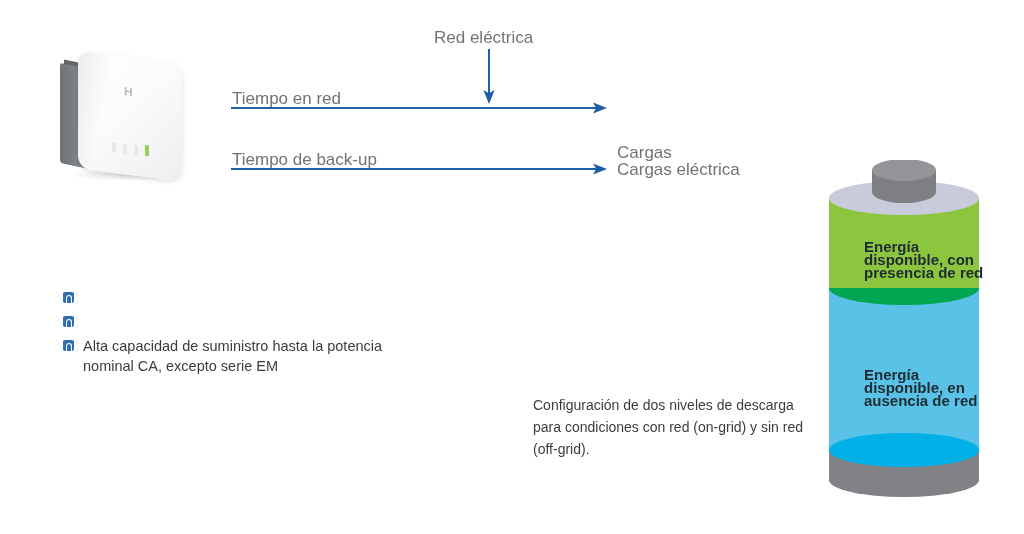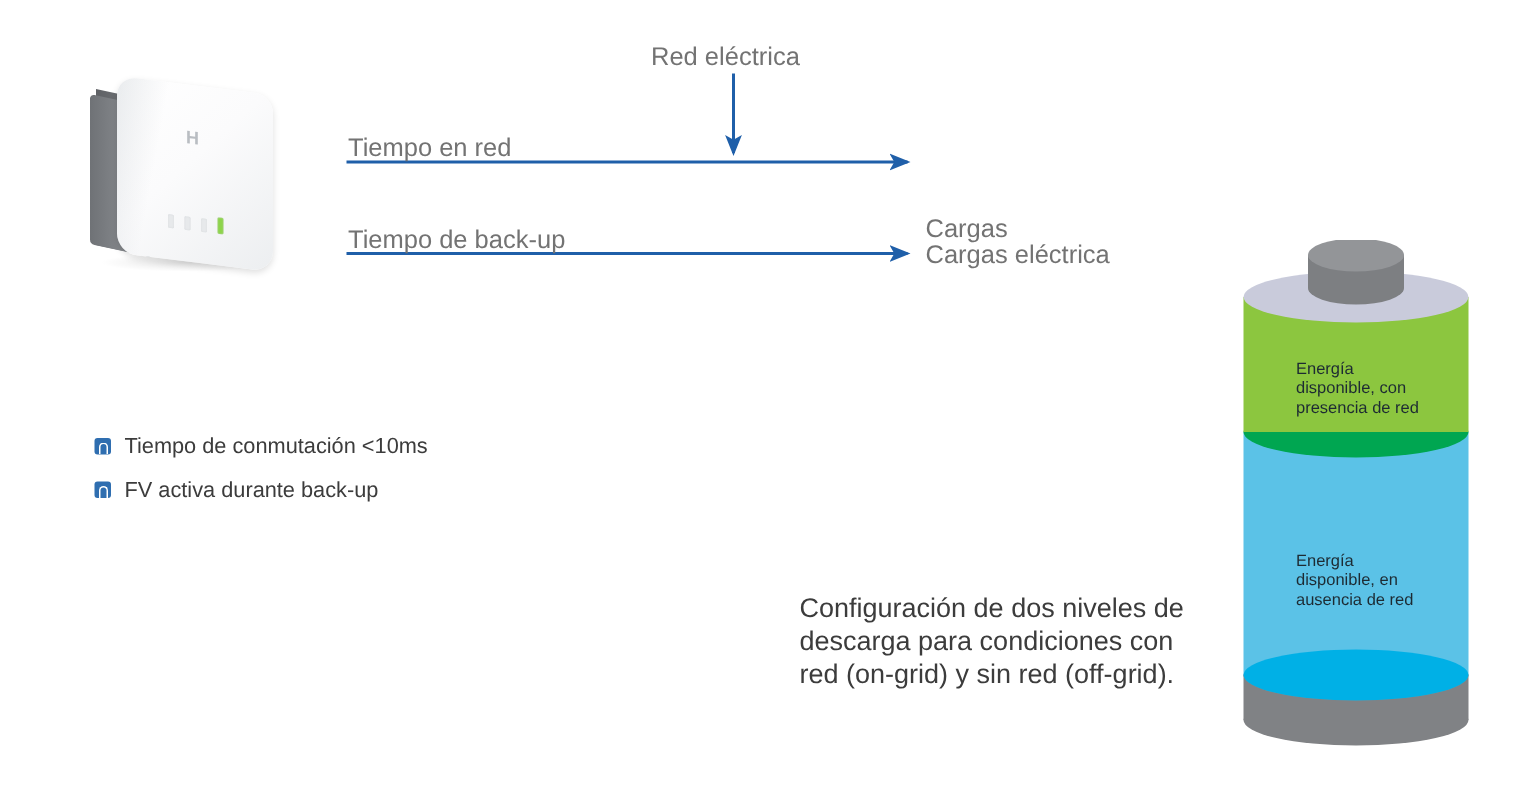--- a/index.html
+++ b/index.html
@@ -158,37 +158,37 @@
     line-height: 20px;
     color: #3c3c3c;
   }
 
   
   #caption {
     position: absolute;
     left: 533px;
     top: 394px;
     width: 280px;
-    font-size: 18px;
+    font-size: 14px;
     line-height: 22px;
     color: #3c3c3c;
   }
 
   
   #battery {
     position: absolute;
     left: 824px;
     top: 160px;
     width: 160px;
     height: 340px;
   }
   .bat-label {
     position: absolute;
-    font-size: 11px;
-    font-weight: normal;
+    font-size: 15px;
+    font-weight: bold;
     line-height: 13px;
     color: #1d2b33;
     white-space: pre-line;
   }
   #bat-label-top { left: 40px; top: 80px; }
   #bat-label-bottom { left: 40px; top: 208px; }
 </style>
 </head>
 <body>
 
@@ -227,25 +227,27 @@
 
 <div class="flow-label" id="label-red-electrica">Red eléctrica</div>
 <div class="flow-label" id="label-salida-red">Tiempo en red</div>
 <div class="flow-label" id="label-salida-backup">Tiempo de back-up</div>
 <div class="flow-label" id="label-cargas">Cargas</div>
 <div class="flow-label" id="label-cargas-crit">Cargas eléctrica</div>
 
 <div id="bullets">
   <div class="bullet-row">
     <span class="bullet-icon"></span>
-    <span class="bullet-text">Tiempo de conmutación &lt;10ms</span>
   </div>
   <div class="bullet-row">
     <span class="bullet-icon"></span>
-    <span class="bullet-text">FV activa durante back-up</span>
+  </div>
+  <div class="bullet-row">
+    <span class="bullet-icon"></span>
+    <span class="bullet-text">Alta capacidad de suministro hasta la potencia nominal CA, excepto serie EM</span>
   </div>
 </div>
 
 <div id="caption">Configuración de dos niveles de descarga para condiciones con red (on-grid) y sin red (off-grid).</div>
 
 <div id="battery">
   <svg viewBox="0 0 160 340" width="160" height="340">
 
     <ellipse cx="80" cy="320" rx="75" ry="17" fill="#808285"></ellipse>
     <rect x="5" y="290" width="150" height="30" fill="#808285"></rect>

